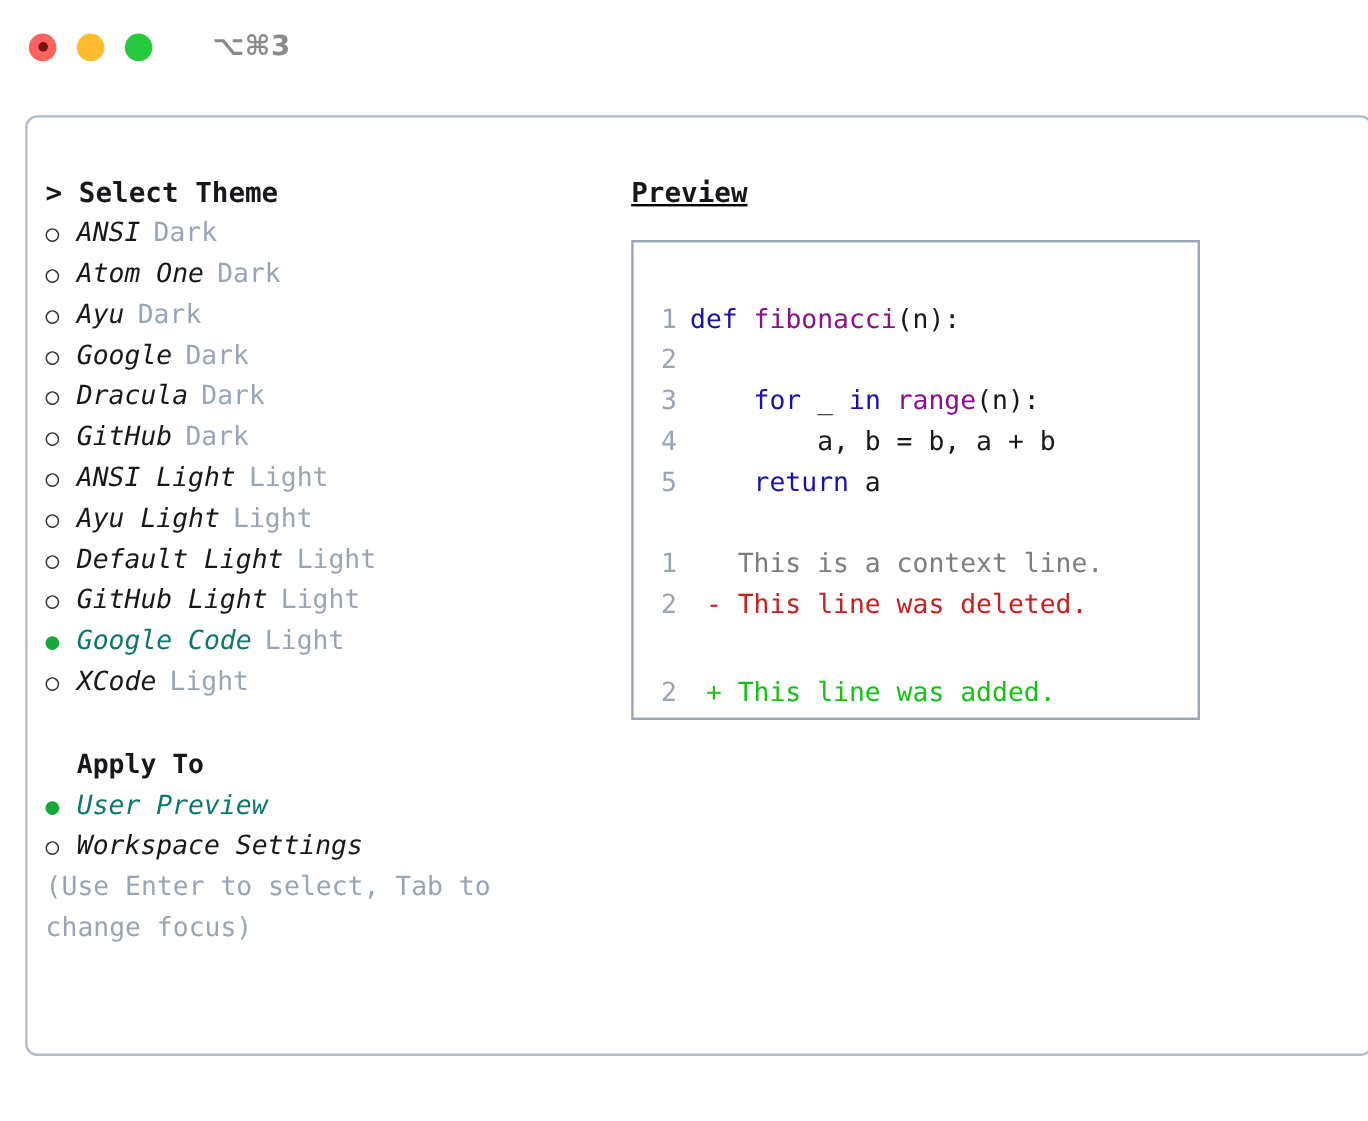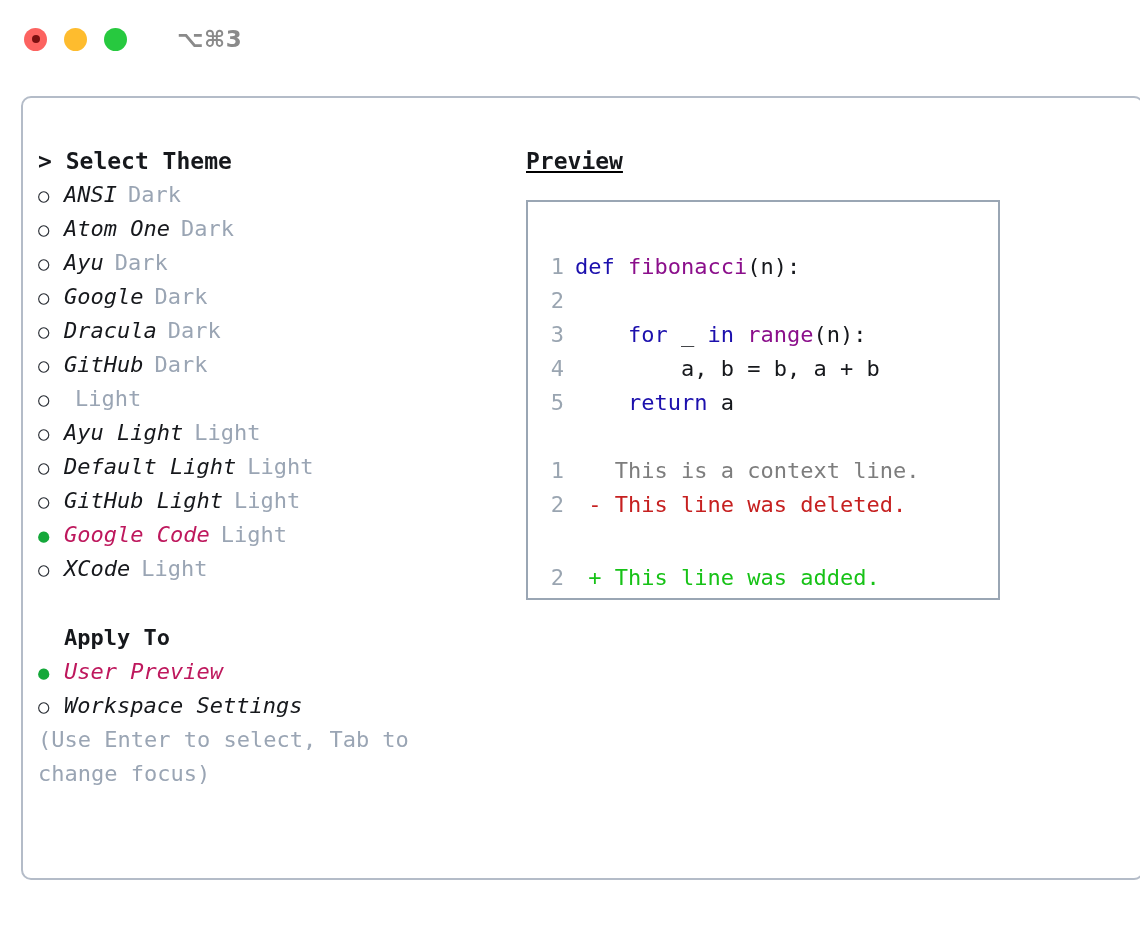--- a/index.html
+++ b/index.html
@@ -122,21 +122,21 @@
   }
   .bullet.on {
     color: #15a83a;
     font-size: 19px;
   }
   .theme-name {
     color: #16181c;
     font-style: italic;
   }
   .theme-row.selected .theme-name {
-    color: #be185d;
+    color: #0f766e;
   }
   .theme-tag {
     color: #9aa5b4;
     margin-left: 11px;
   }
 
   .apply-section {
     margin-top: 35px;
   }
   .apply-title {
@@ -230,21 +230,21 @@
       <div class="left-col">
         <div class="panel-header">&gt; Select Theme</div>
 
         <div class="theme-list" id="theme-list">
             <div class="theme-row"><span class="bullet">○</span><span class="theme-name">ANSI</span><span class="theme-tag">Dark</span></div>
             <div class="theme-row"><span class="bullet">○</span><span class="theme-name">Atom One</span><span class="theme-tag">Dark</span></div>
             <div class="theme-row"><span class="bullet">○</span><span class="theme-name">Ayu</span><span class="theme-tag">Dark</span></div>
             <div class="theme-row"><span class="bullet">○</span><span class="theme-name">Google</span><span class="theme-tag">Dark</span></div>
             <div class="theme-row"><span class="bullet">○</span><span class="theme-name">Dracula</span><span class="theme-tag">Dark</span></div>
             <div class="theme-row"><span class="bullet">○</span><span class="theme-name">GitHub</span><span class="theme-tag">Dark</span></div>
-            <div class="theme-row"><span class="bullet">○</span><span class="theme-tag">Light</span></div>
+            <div class="theme-row"><span class="bullet">○</span><span class="theme-name">ANSI Light</span><span class="theme-tag">Light</span></div>
             <div class="theme-row"><span class="bullet">○</span><span class="theme-name">Ayu Light</span><span class="theme-tag">Light</span></div>
             <div class="theme-row"><span class="bullet">○</span><span class="theme-name">Default Light</span><span class="theme-tag">Light</span></div>
             <div class="theme-row"><span class="bullet">○</span><span class="theme-name">GitHub Light</span><span class="theme-tag">Light</span></div>
             <div class="theme-row selected"><span class="bullet on">●</span><span class="theme-name">Google Code</span><span class="theme-tag">Light</span></div>
             <div class="theme-row"><span class="bullet">○</span><span class="theme-name">XCode</span><span class="theme-tag">Light</span></div>
           </div>
 
         <div class="apply-section">
           <div class="apply-title">Apply To</div>
           <div id="apply-list">

